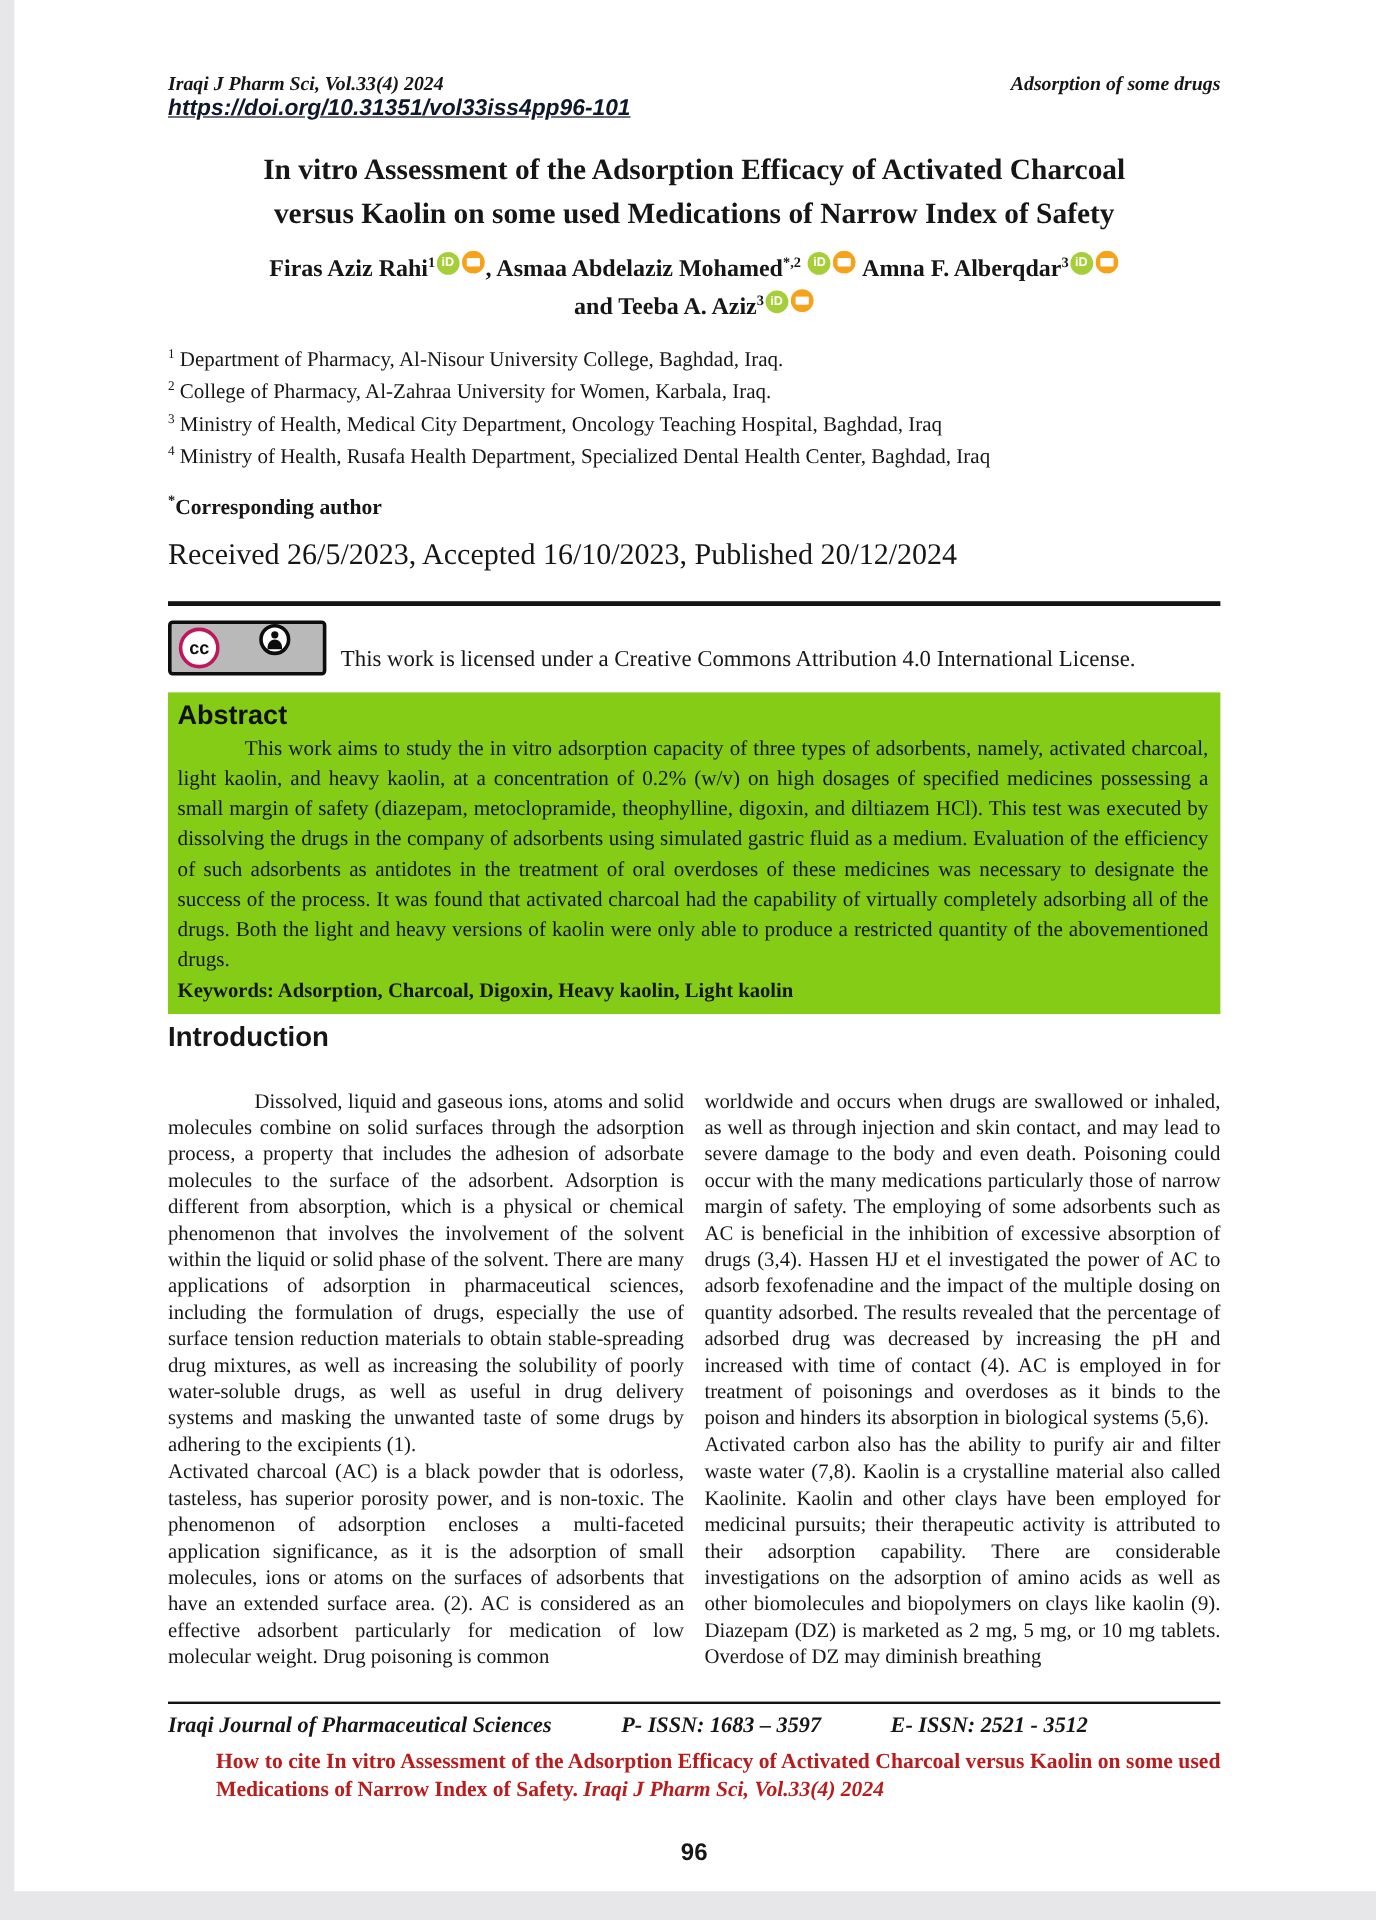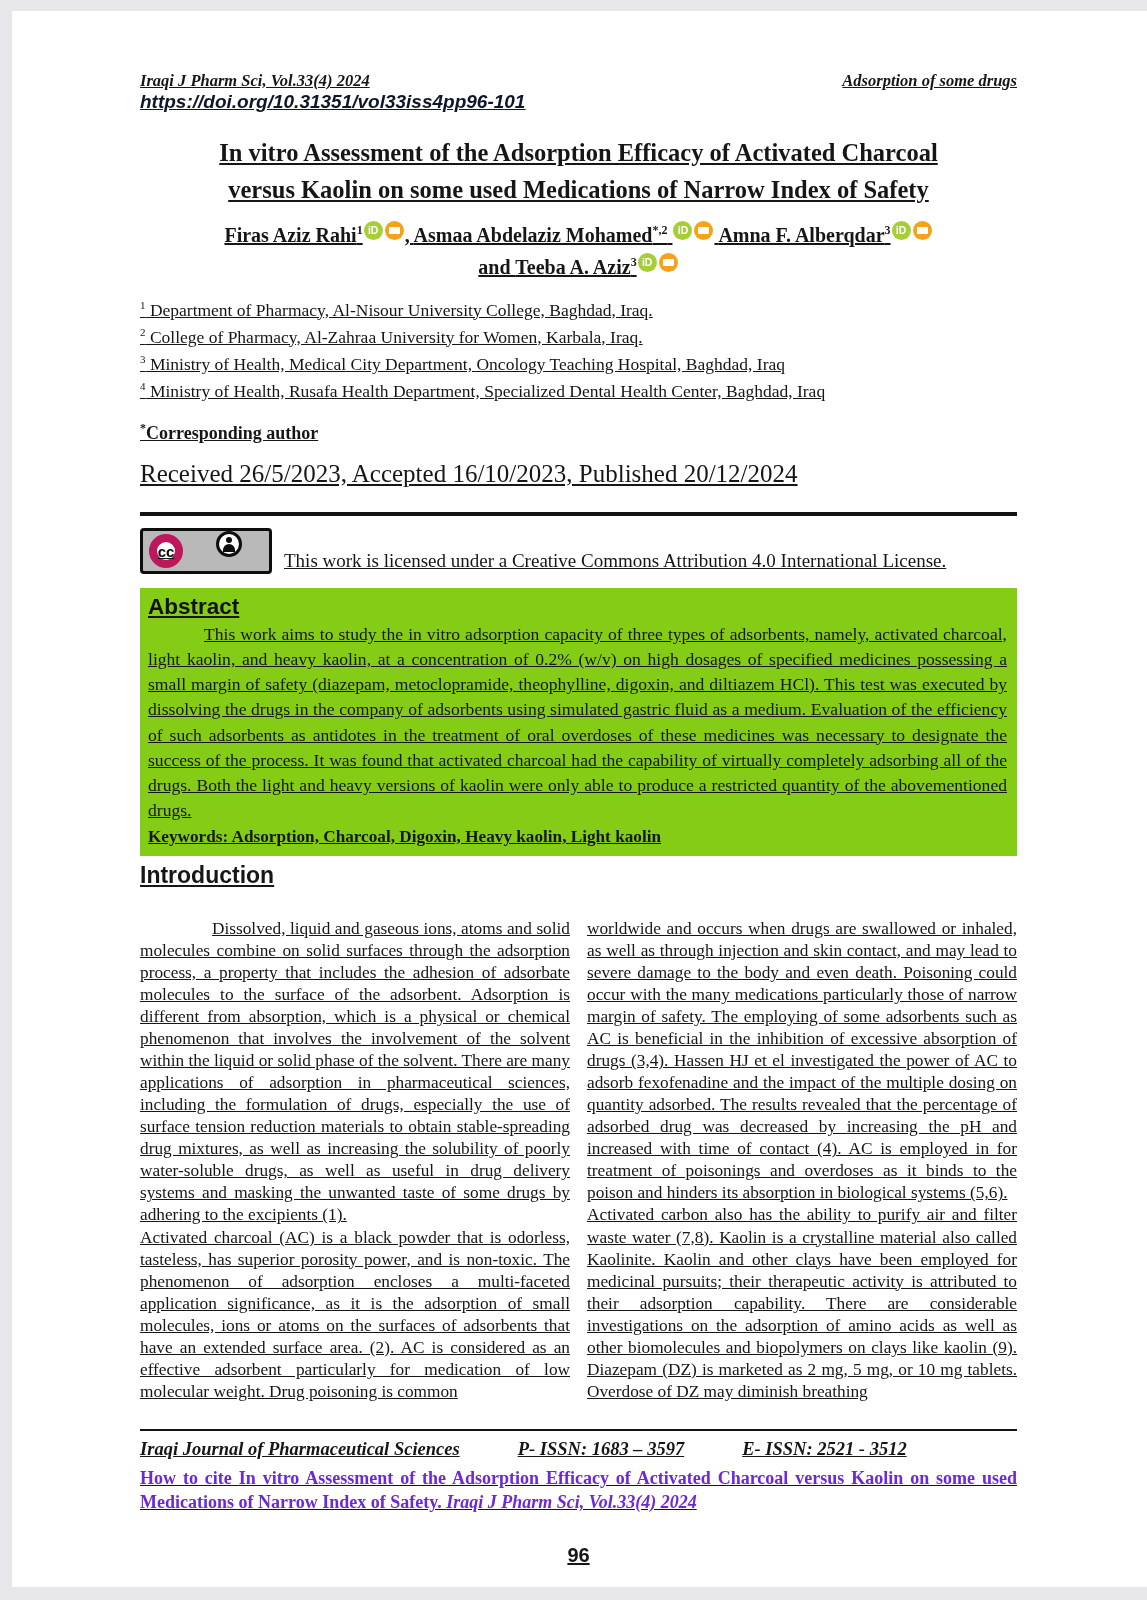--- a/index.html
+++ b/index.html
@@ -5,26 +5,25 @@
   html,body{margin:0;padding:0;}
   body{
     width:1147px;height:1600px;
     background:#e7e7e9;
     font-family:"Liberation Serif",serif;
     color:#161616;
     overflow:hidden;
     position:relative;
   }
   .page{
-    position:absolute;left:12px;top:11px;
+    position:absolute;left:12px;top:0;
     width:1135px;height:1576px;
     background:#ffffff;
     box-sizing:border-box;
     padding:60px 130px 0 128px;
-    text-decoration:underline;
   }
   
   .hdr{display:flex;justify-content:space-between;align-items:baseline;
        font-weight:bold;font-style:italic;font-size:16.5px;}
   .doi a{
     font-family:"Liberation Sans",sans-serif;
     font-style:italic;font-weight:bold;
     color:#0f172a;font-size:19px;text-decoration:underline;
   }
   
@@ -67,21 +66,21 @@
   .dates{margin-top:16px;font-size:25px;}
   
   .rule-thick{border:none;border-top:4px solid #141414;margin:24px 0 12px 0;}
   .lic{display:flex;align-items:flex-end;gap:12px;}
   .ccbadge{
     width:132px;height:46px;border:3px solid #0d0d0d;border-radius:4px;
     background:#b9b9b9;display:flex;box-sizing:border-box;overflow:hidden;
   }
   .cc-left{flex:0 0 46px;display:flex;align-items:center;justify-content:center;}
   .cc-circ{
-    width:34px;height:34px;border-radius:50%;background:#fff;border:8px solid #be185d;
+    width:34px;height:34px;border-radius:50%;background:#fff;border:3px solid #be185d;
     display:flex;align-items:center;justify-content:center;box-sizing:border-box;
     font-family:"Liberation Sans",sans-serif;font-weight:bold;font-size:15px;color:#0d0d0d;
   }
   .cc-right{flex:1;display:flex;flex-direction:column;}
   .cc-right-top{flex:1;display:flex;align-items:center;justify-content:center;}
   .person-circ{
     width:26px;height:26px;border-radius:50%;background:#fff;border:3px solid #0d0d0d;
     box-sizing:border-box;position:relative;
   }
   .person-circ .head{position:absolute;left:7px;top:3px;width:6px;height:6px;border-radius:50%;background:#0d0d0d;}
@@ -111,22 +110,23 @@
   .cols{display:flex;gap:17px;margin-top:29px;}
   .col{flex:1;font-size:17.3px;line-height:1.275;text-align:justify;}
   .col p{margin:0;}
   .col p.indent{text-indent:72px;}
   
   .rule-thin{border:none;border-top:2.5px solid #141414;margin:26px 0 8px 0;}
   .issn{
     font-weight:bold;font-style:italic;font-size:18.5px;display:flex;gap:58px;text-align:right;
   }
   .cite{
-    margin-top:6px;color:#6d28d9;font-weight:bold;font-size:18px;line-height:1.35;
+    margin-top:6px;color:#b91c1c;font-weight:bold;font-size:18px;line-height:1.35;
     text-align:justify;
+    margin-left:40px;
   }
   .cite .it{font-style:italic;}
   .pageno{
     text-align:center;font-family:"Liberation Sans",sans-serif;
     font-weight:bold;font-size:20px;margin-top:30px;
   }
 </style>
 </head>
 <body>
 

